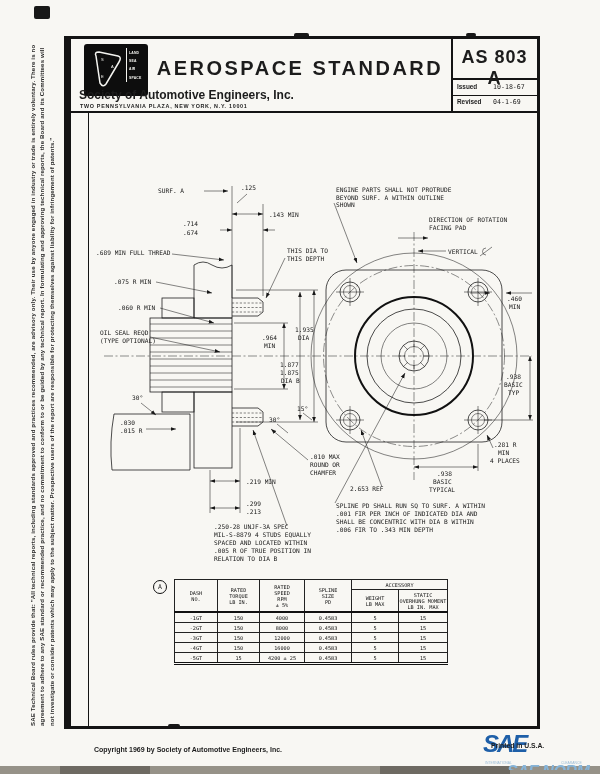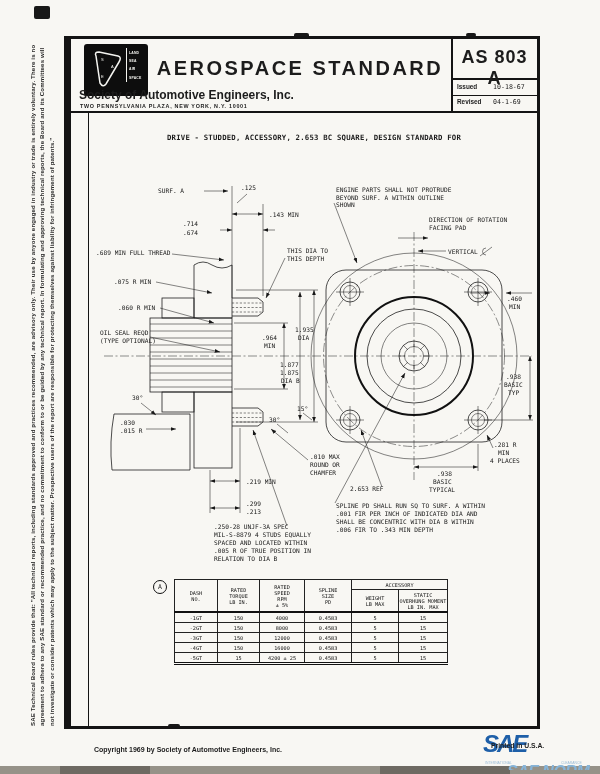--- a/index.html
+++ b/index.html
@@ -103,21 +103,20 @@
   </div>
   <div id="org">Society of Automotive Engineers, Inc.</div>
   <div id="hdr-title">AEROSPACE STANDARD</div>
   <div id="addr">TWO PENNSYLVANIA PLAZA, NEW YORK, N.Y. 10001</div>
   <div id="as-num">AS 803 A</div>
   <div class="dlab" style="left:457px;top:83px;">Issued</div>
   <div class="dval" style="left:493px;top:83px;">10-18-67</div>
   <div class="dlab" style="left:457px;top:98px;">Revised</div>
   <div class="dval" style="left:493px;top:98px;">04-1-69</div>
 
-  <div id="title-line">DRIVE - STUDDED, ACCESSORY, 2.653 BC SQUARE, DESIGN STANDARD FOR</div>
 
   <svg id="dwg" width="462" height="428" viewBox="78 150 462 428">
     <defs>
       <marker id="ar" viewBox="0 0 8 6" markerWidth="6.5" markerHeight="5" refX="6.5" refY="3" orient="auto-start-reverse" markerUnits="userSpaceOnUse">
         <path d="M0,0.6 L6.5,3 L0,5.4 Z" fill="#181818"></path>
       </marker>
       <pattern id="h1" width="4.5" height="4.5" patternUnits="userSpaceOnUse" patternTransform="rotate(45)">
         <line x1="0" y1="0" x2="0" y2="4.5" stroke="#3c3c3c" stroke-width="0.55"></line>
       </pattern>
       <pattern id="h2" width="4.5" height="4.5" patternUnits="userSpaceOnUse" patternTransform="rotate(-45)">

